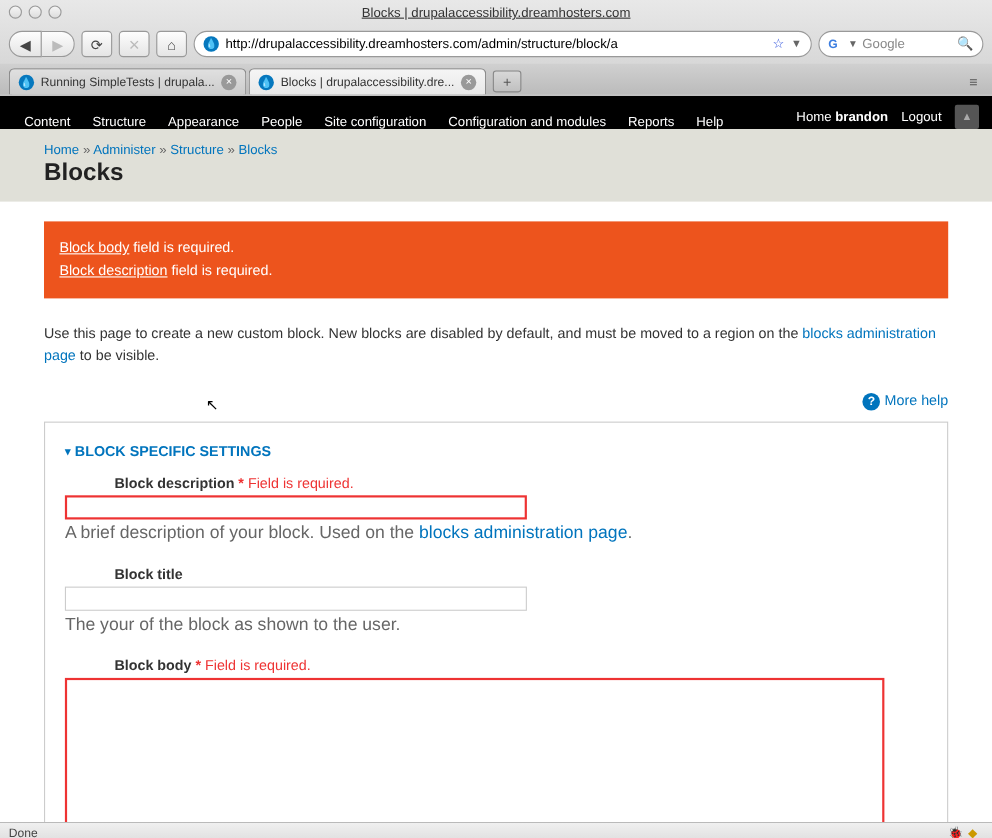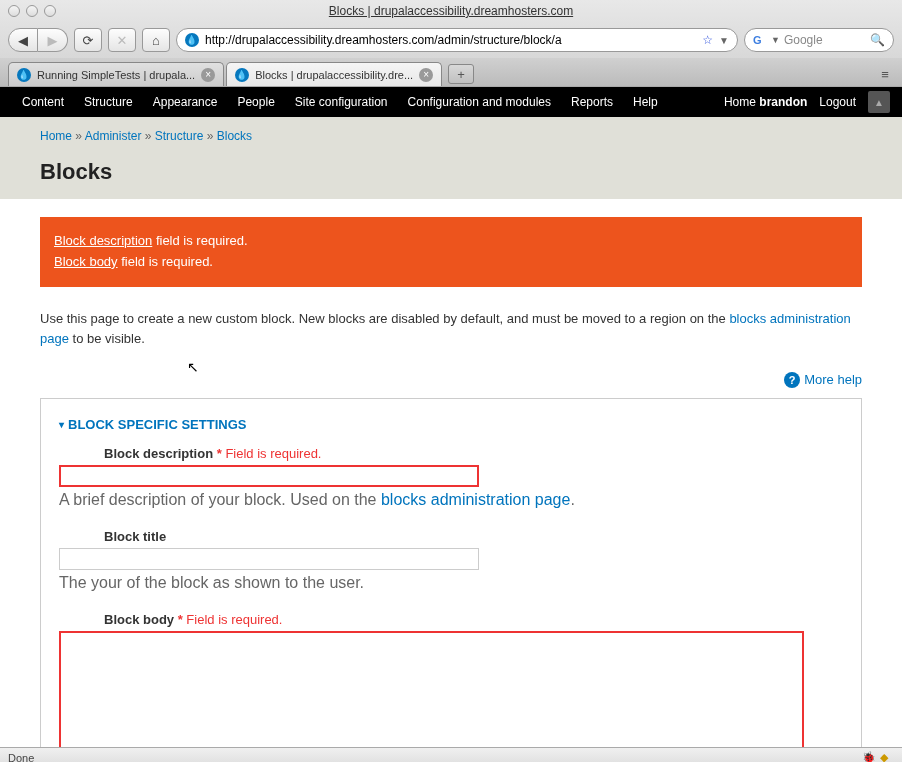--- a/index.html
+++ b/index.html
@@ -25,27 +25,27 @@
 .tabstrip { height: 28px; display: flex; align-items: flex-end; padding: 0 8px; gap: 0; background: linear-gradient(#d0d0d0,#bbb); }
 .tab { height: 24px; border: 1px solid #888; border-bottom: none; border-radius: 5px 5px 0 0; background: linear-gradient(#e0e0e0,#ccc); display: flex; align-items: center; padding: 0 8px; font-size: 11px; color: #333; gap: 6px; max-width: 260px; margin-right: 2px;}
 .tab.active { background: linear-gradient(#f5f5f5,#e8e8e8); }
 .tab-close { width: 14px; height: 14px; border-radius: 50%; background: #999; color: #fff; display: flex; align-items: center; justify-content: center; font-size: 10px; }
 .newtab { width: 26px; height: 20px; border: 1px solid #888; border-radius: 3px; background: linear-gradient(#d8d8d8,#c0c0c0); display: flex; align-items: center; justify-content: center; color: #555; margin-left: 4px; margin-bottom: 2px; }
 .tabstrip-spacer { flex: 1; }
 .tabstrip-menu { width: 18px; height: 18px; color: #555; display: flex; align-items: center; justify-content: center; margin-bottom: 3px; }
 
 
 .viewport { height: 660px; overflow-y: scroll; background: #fff; position: relative; }
-.admin-bar { background: #000; color: #fff; height: 30px; display: flex; align-items: center; padding: 0 12px; font-size: 12px; }
+.admin-bar { background: #000; color: #fff; height: 30px; display: flex; align-items: flex-end; padding: 0 12px; font-size: 12px; }
 .admin-bar .menu-item { padding: 0 10px; cursor: pointer; }
 .admin-right { margin-left: auto; display: flex; align-items: center; gap: 12px; }
 .admin-toggle { width: 22px; height: 22px; background: #555; border-radius: 2px; display: flex; align-items: center; justify-content: center; }
 
 .page-header-area { background: #e0e0d8; padding: 12px 40px 14px; }
-.breadcrumb { font-size: 12px; color: #666; margin-bottom: 16px; }
+.breadcrumb { font-size: 12px; color: #666; margin-bottom: 0; }
 .breadcrumb a { color: #0074bd; text-decoration: none; }
 .page-title { font-size: 22px; font-weight: bold; color: #222; }
 
 .page-body { padding: 18px 40px 40px; }
 .error-box { background: #ed541d; color: #fff; padding: 14px 14px; margin-bottom: 22px; }
 .error-box a { color: #fff; text-decoration: underline; }
 .error-line { line-height: 1.6; }
 
 .intro { font-size: 13px; color: #333; line-height: 1.6; margin-bottom: 22px; }
 .intro a { color: #0074bd; text-decoration: none; }
@@ -150,22 +150,22 @@
 
   <div class="page-header-area">
     <div class="breadcrumb">
       <a>Home</a><span> » </span><a>Administer</a><span> » </span><a>Structure</a><span> » </span><a>Blocks</a>
     </div>
     <h1 class="page-title">Blocks</h1>
   </div>
 
   <div class="page-body">
     <div class="error-box">
+      <div class="error-line"><a>Block body</a><span> field is required.</span></div>
       <div class="error-line"><a>Block description</a><span> field is required.</span></div>
-      <div class="error-line"><a>Block body</a><span> field is required.</span></div>
     </div>
 
     <p class="intro">
       <span>Use this page to create a new custom block. New blocks are disabled by default, and must be moved to a region on the </span><a>blocks administration page</a><span> to be visible.</span>
     </p>
 
     <div class="more-help">
       <span class="info-icon">?</span><a>More help</a>
     </div>
 

